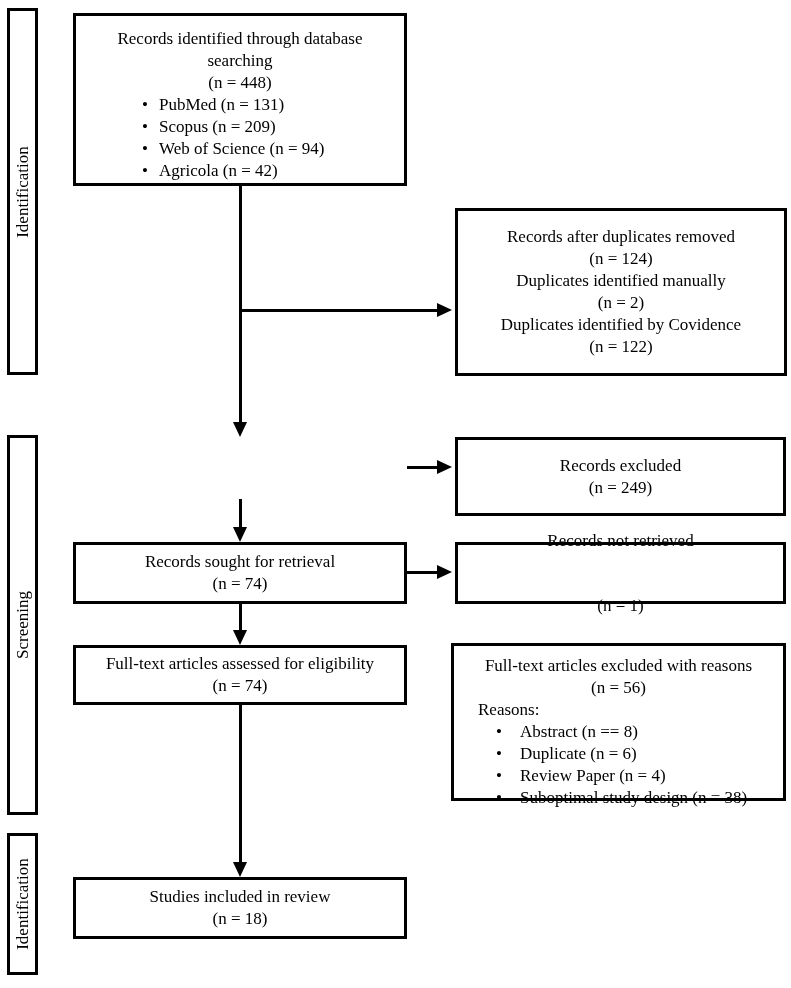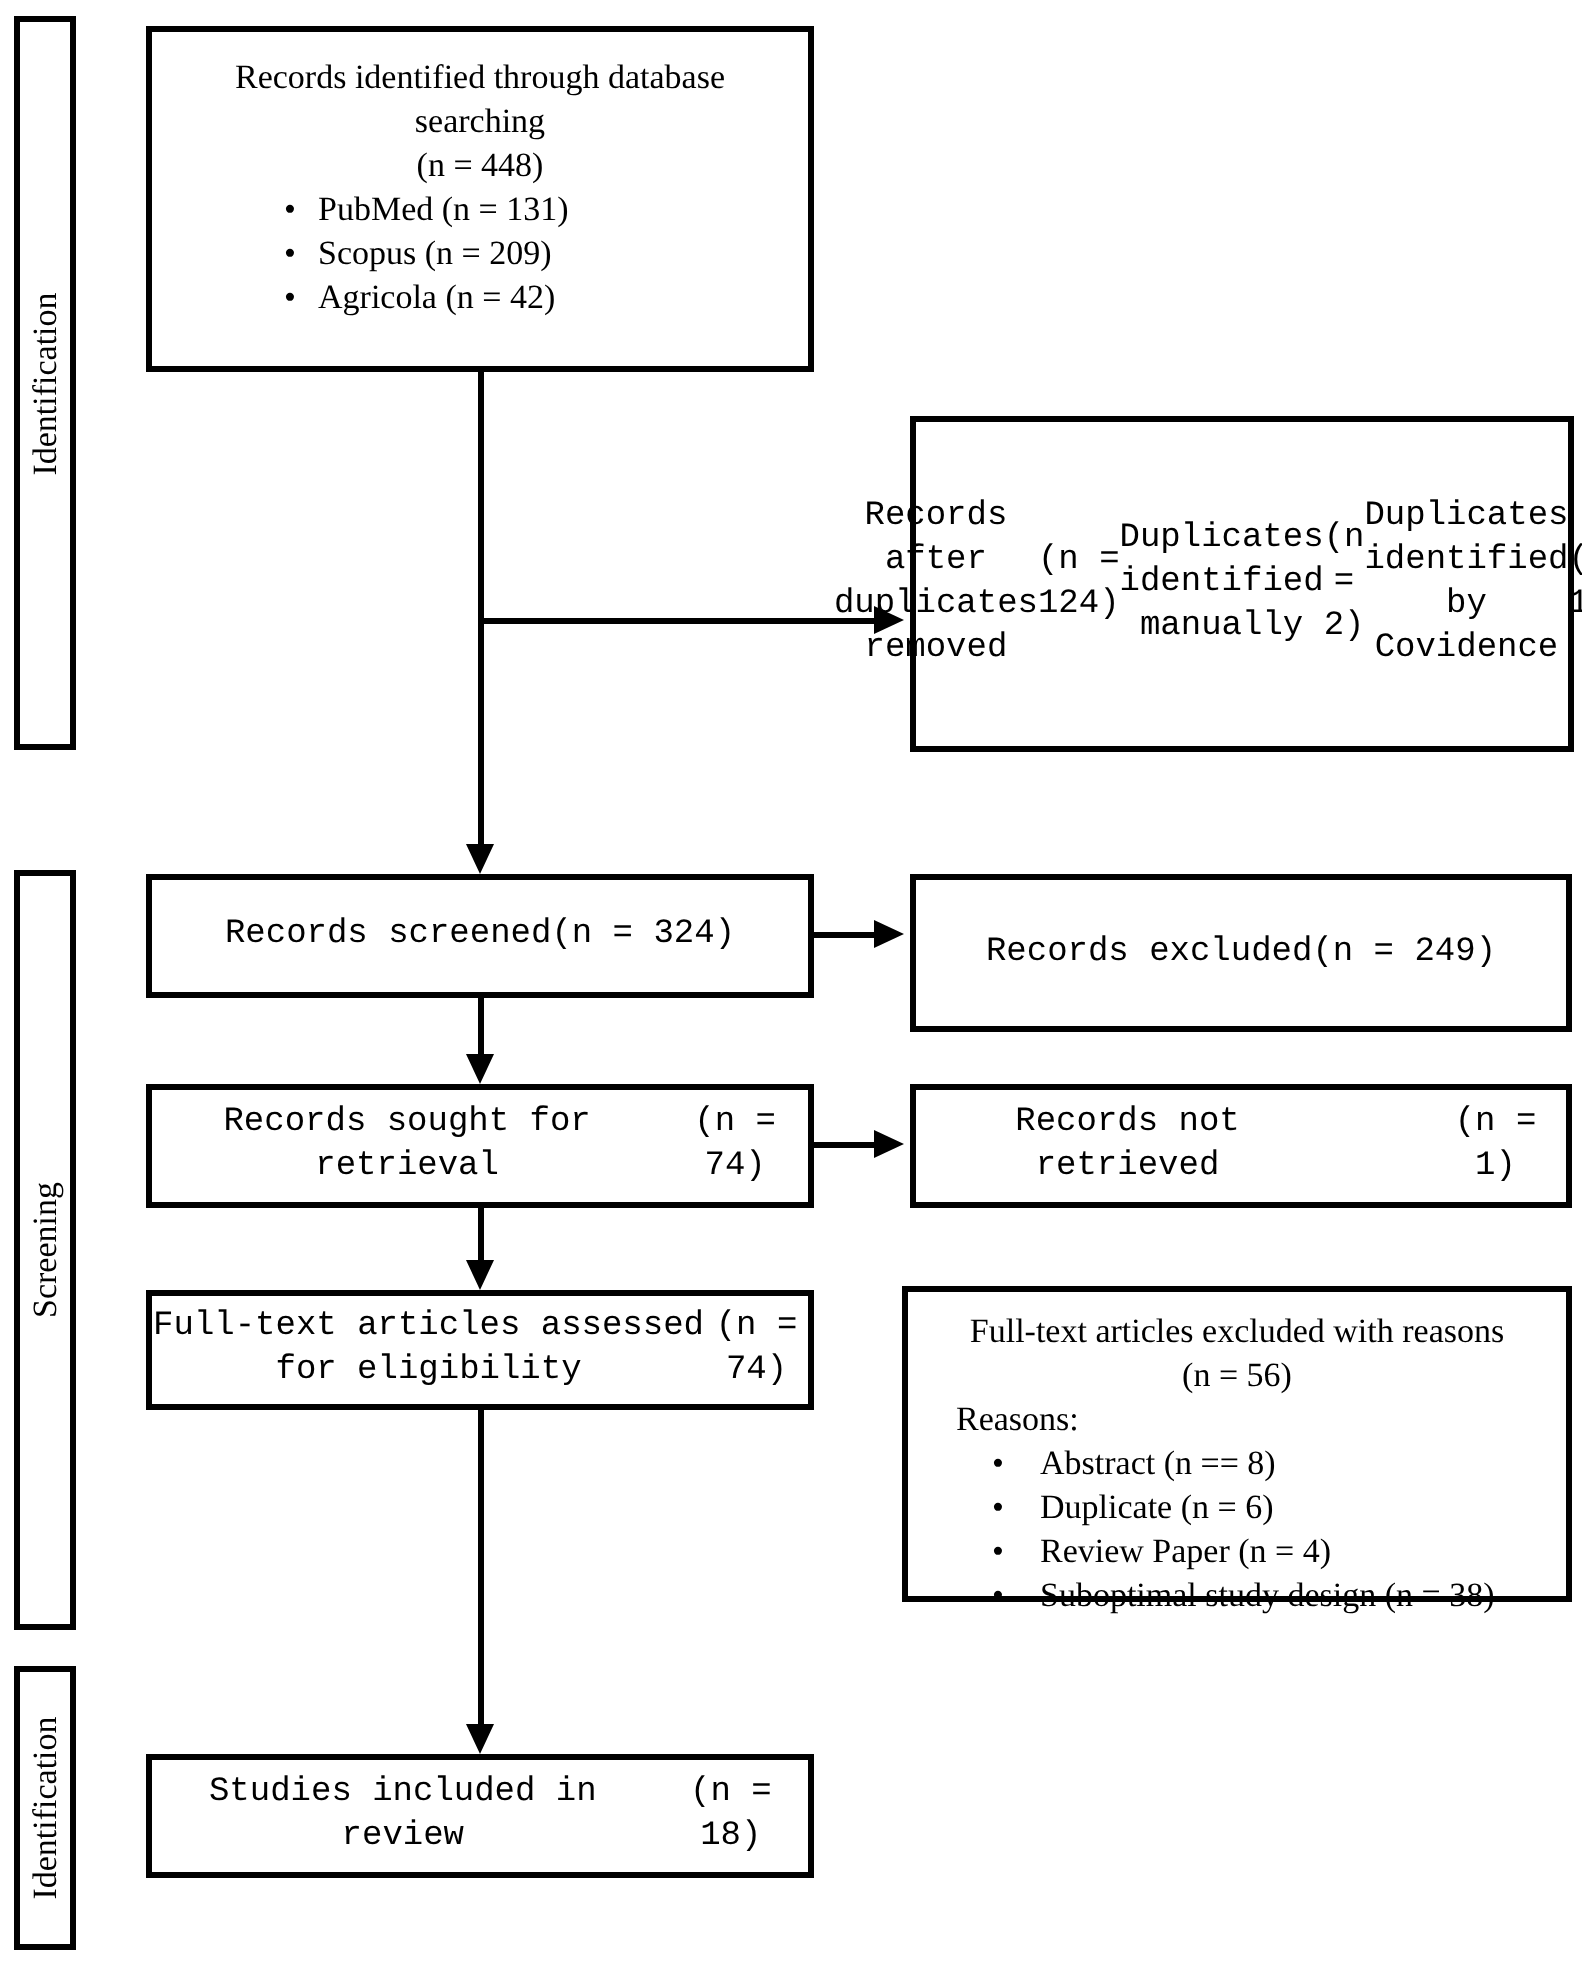--- a/index.html
+++ b/index.html
@@ -21,25 +21,24 @@
 
   
   .box {
     position: absolute;
     box-sizing: border-box;
     border: 3px solid #000000;
     background: #ffffff;
   }
   .center-box {
     display: flex;
-    flex-direction: row;
+    flex-direction: column;
     justify-content: center;
     align-items: center;
     text-align: center;
-    font-family: Liberation Mono, monospace;
   }
 
   #box-identified      { left: 73px;  top: 13px;  width: 334px; height: 173px; padding-top: 12px; }
   #box-duplicates      { left: 455px; top: 208px; width: 332px; height: 168px; }
   #box-screened        { left: 73px;  top: 437px; width: 334px; height: 62px; }
   #box-excluded        { left: 455px; top: 437px; width: 331px; height: 79px; }
   #box-sought          { left: 73px;  top: 542px; width: 334px; height: 62px; }
   #box-not-retrieved   { left: 455px; top: 542px; width: 331px; height: 62px; gap: 43px; }
   #box-assessed        { left: 73px;  top: 645px; width: 334px; height: 60px; }
   #box-ft-excluded     { left: 451px; top: 643px; width: 335px; height: 158px; padding-top: 9px; }
@@ -126,37 +125,34 @@
   <div class="stage" id="stage-identification-bottom">
     <span class="stage-label">Identification</span>
   </div>
 
   <div class="box" id="box-identified">
     <div class="box-title-center">Records identified through database searching</div>
     <div class="box-title-center">(n = 448)</div>
     <div class="bullets">
       <div class="bullet-item">PubMed (n = 131)</div>
       <div class="bullet-item">Scopus (n = 209)</div>
+      <div class="bullet-item">Web of Science (n = 94)</div>
       <div class="bullet-item">Agricola (n = 42)</div>
     </div>
   </div>
 
   <div class="box center-box" id="box-duplicates">
     <div>Records after duplicates removed</div>
     <div>(n = 124)</div>
     <div>Duplicates identified manually</div>
     <div>(n = 2)</div>
     <div>Duplicates identified by Covidence</div>
     <div>(n = 122)</div>
   </div>
 
-  <div class="box center-box" id="box-screened">
-    <div>Records screened</div>
-    <div>(n = 324)</div>
-  </div>
 
   <div class="box center-box" id="box-excluded">
     <div>Records excluded</div>
     <div>(n = 249)</div>
   </div>
 
   <div class="box center-box" id="box-sought">
     <div>Records sought for retrieval</div>
     <div>(n = 74)</div>
   </div>

